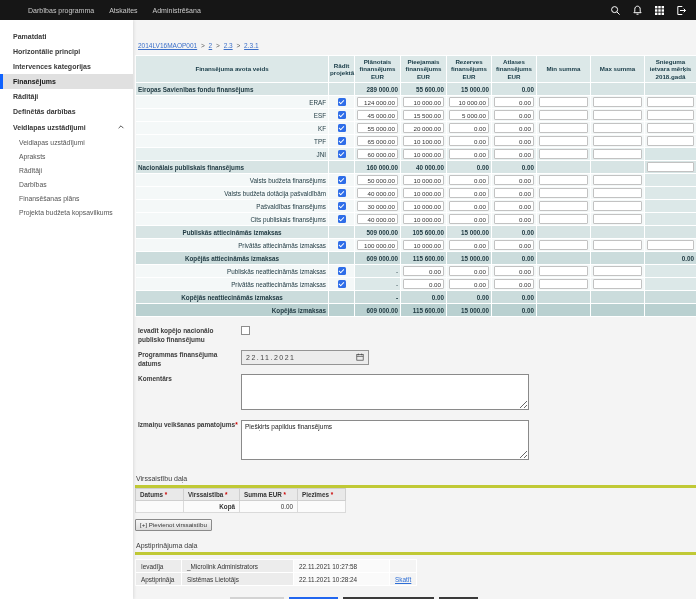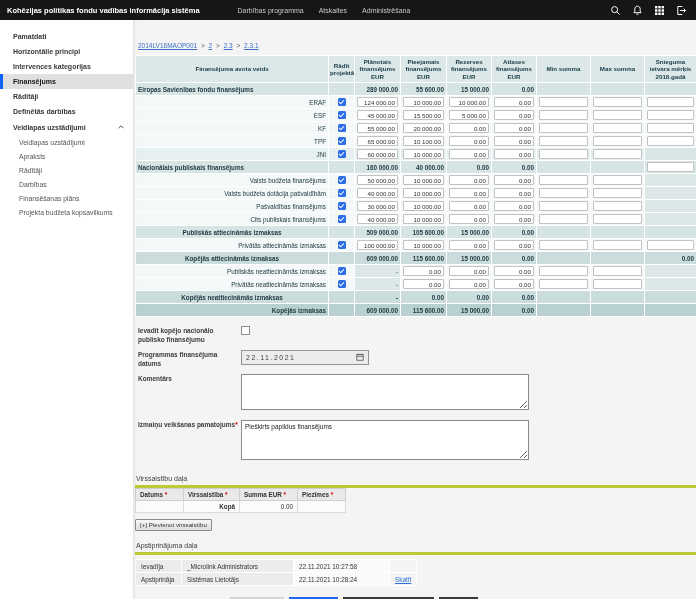--- a/index.html
+++ b/index.html
@@ -90,21 +90,20 @@
   .actions{display:flex;gap:5px;margin:11px 0 0 95px;}
   .btn{font-size:6.8px;font-family:inherit;border:none;height:21px;padding:0 11px;cursor:pointer;white-space:nowrap;}
   .btn-approve{background:#d3d3d3;color:#9f9f9f;}
   .btn-save{background:#2166ef;color:#fff;}
   .btn-dark{background:#3a3a3a;color:#fff;}
 </style>
 </head>
 <body>
 
 <div class="topbar">
-  <span class="tb-title">Kohēzijas politikas fondu vadības informācija sistēma</span>
   <nav class="tb-menu">
       <span>Darbības programma</span>
       <span>Atskaites</span>
       <span>Administrēšana</span>
     </nav>
   <div class="tb-icons">
     <span>
       <svg width="11" height="11" viewBox="0 0 11 11">
           <circle cx="4.6" cy="4.6" r="3" fill="none" stroke="#fff" stroke-width="1"></circle>
           <line x1="6.9" y1="6.9" x2="9.6" y2="9.6" stroke="#fff" stroke-width="1"></line>

